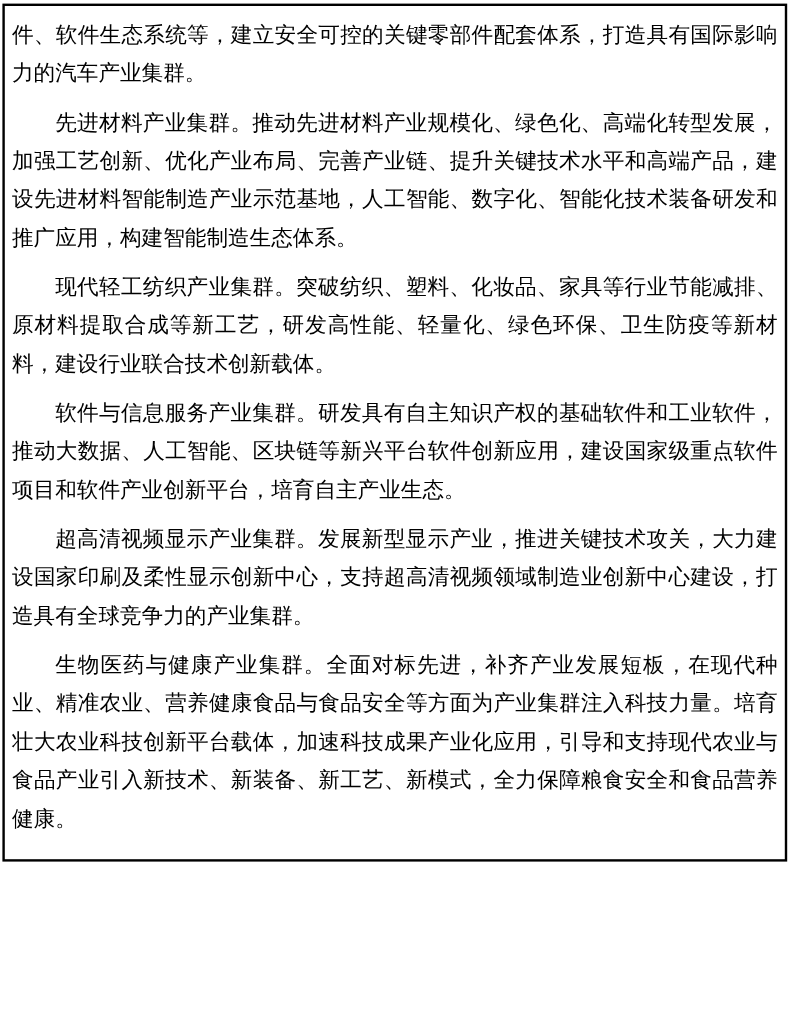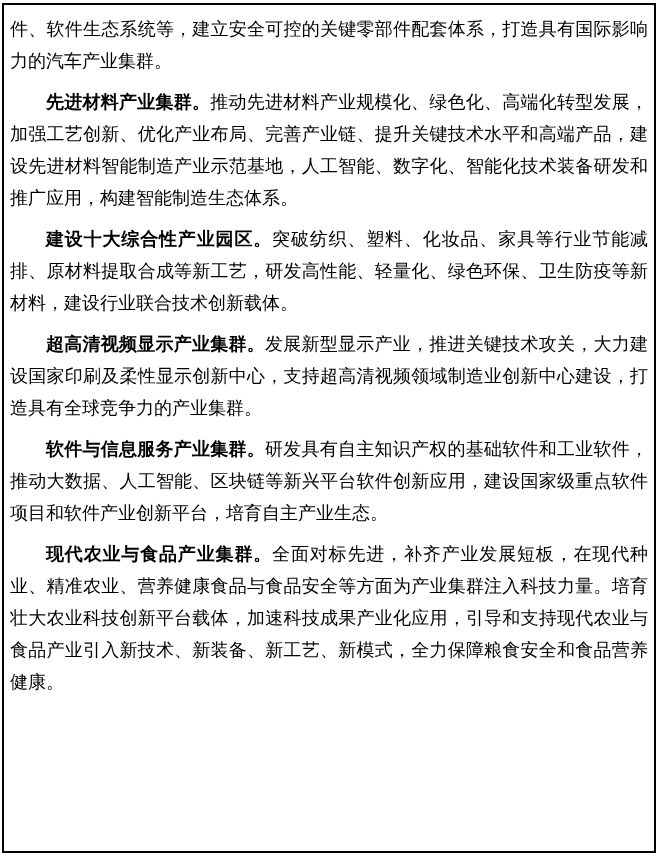--- a/index.html
+++ b/index.html
@@ -7,21 +7,21 @@
     width: 658px;
     height: 856px;
     background: #ffffff;
     overflow: hidden;
   }
   .page {
     position: absolute;
     left: 2px;
     top: 3px;
     width: 654px;
-    height: 850px;
+    height: 715px;
     border: 2px solid #000000;
     background: #ffffff;
     padding: 8px 6px 0 6px;
     font-family: "Liberation Serif", "DejaVu Serif", serif;
     font-size: 18px;
     line-height: 32px;
     color: #000000;
   }
   p.doc-paragraph {
     text-align: justify;
@@ -30,35 +30,35 @@
     margin: 0 0 9px 0;
     word-break: break-all;
   }
   p.doc-paragraph.no-indent {
     text-indent: 0;
   }
   p.doc-paragraph:last-child {
     margin-bottom: 0;
   }
   .lead {
-    font-weight: bold;
+    font-weight: normal;
     font-family: "Liberation Sans", "DejaVu Sans", sans-serif;
   }
 </style>
 </head>
 <body>
 
 <div class="page">
 
   <p class="doc-paragraph no-indent"><span class="lead"></span><span>件、软件生态系统等，建立安全可控的关键零部件配套体系，打造具有国际影响力的汽车产业集群。</span></p>
 
   <p class="doc-paragraph"><span class="lead">先进材料产业集群。</span><span>推动先进材料产业规模化、绿色化、高端化转型发展，加强工艺创新、优化产业布局、完善产业链、提升关键技术水平和高端产品，建设先进材料智能制造产业示范基地，人工智能、数字化、智能化技术装备研发和推广应用，构建智能制造生态体系。</span></p>
 
-  <p class="doc-paragraph"><span class="lead">建设十大综合性产业园区。</span><span>突破纺织、塑料、化妆品、家具等行业节能减排、原材料提取合成等新工艺，研发高性能、轻量化、绿色环保、卫生防疫等新材料，建设行业联合技术创新载体。</span></p>
+  <p class="doc-paragraph"><span class="lead">现代轻工纺织产业集群。</span><span>突破纺织、塑料、化妆品、家具等行业节能减排、原材料提取合成等新工艺，研发高性能、轻量化、绿色环保、卫生防疫等新材料，建设行业联合技术创新载体。</span></p>
+
+  <p class="doc-paragraph"><span class="lead">软件与信息服务产业集群。</span><span>研发具有自主知识产权的基础软件和工业软件，推动大数据、人工智能、区块链等新兴平台软件创新应用，建设国家级重点软件项目和软件产业创新平台，培育自主产业生态。</span></p>
 
   <p class="doc-paragraph"><span class="lead">超高清视频显示产业集群。</span><span>发展新型显示产业，推进关键技术攻关，大力建设国家印刷及柔性显示创新中心，支持超高清视频领域制造业创新中心建设，打造具有全球竞争力的产业集群。</span></p>
 
-  <p class="doc-paragraph"><span class="lead">软件与信息服务产业集群。</span><span>研发具有自主知识产权的基础软件和工业软件，推动大数据、人工智能、区块链等新兴平台软件创新应用，建设国家级重点软件项目和软件产业创新平台，培育自主产业生态。</span></p>
 
-
-  <p class="doc-paragraph"><span class="lead">现代农业与食品产业集群。</span><span>全面对标先进，补齐产业发展短板，在现代种业、精准农业、营养健康食品与食品安全等方面为产业集群注入科技力量。培育壮大农业科技创新平台载体，加速科技成果产业化应用，引导和支持现代农业与食品产业引入新技术、新装备、新工艺、新模式，全力保障粮食安全和食品营养健康。</span></p>
+  <p class="doc-paragraph"><span class="lead">生物医药与健康产业集群。</span><span>全面对标先进，补齐产业发展短板，在现代种业、精准农业、营养健康食品与食品安全等方面为产业集群注入科技力量。培育壮大农业科技创新平台载体，加速科技成果产业化应用，引导和支持现代农业与食品产业引入新技术、新装备、新工艺、新模式，全力保障粮食安全和食品营养健康。</span></p>
 
 </div>
 
 </body></html>

